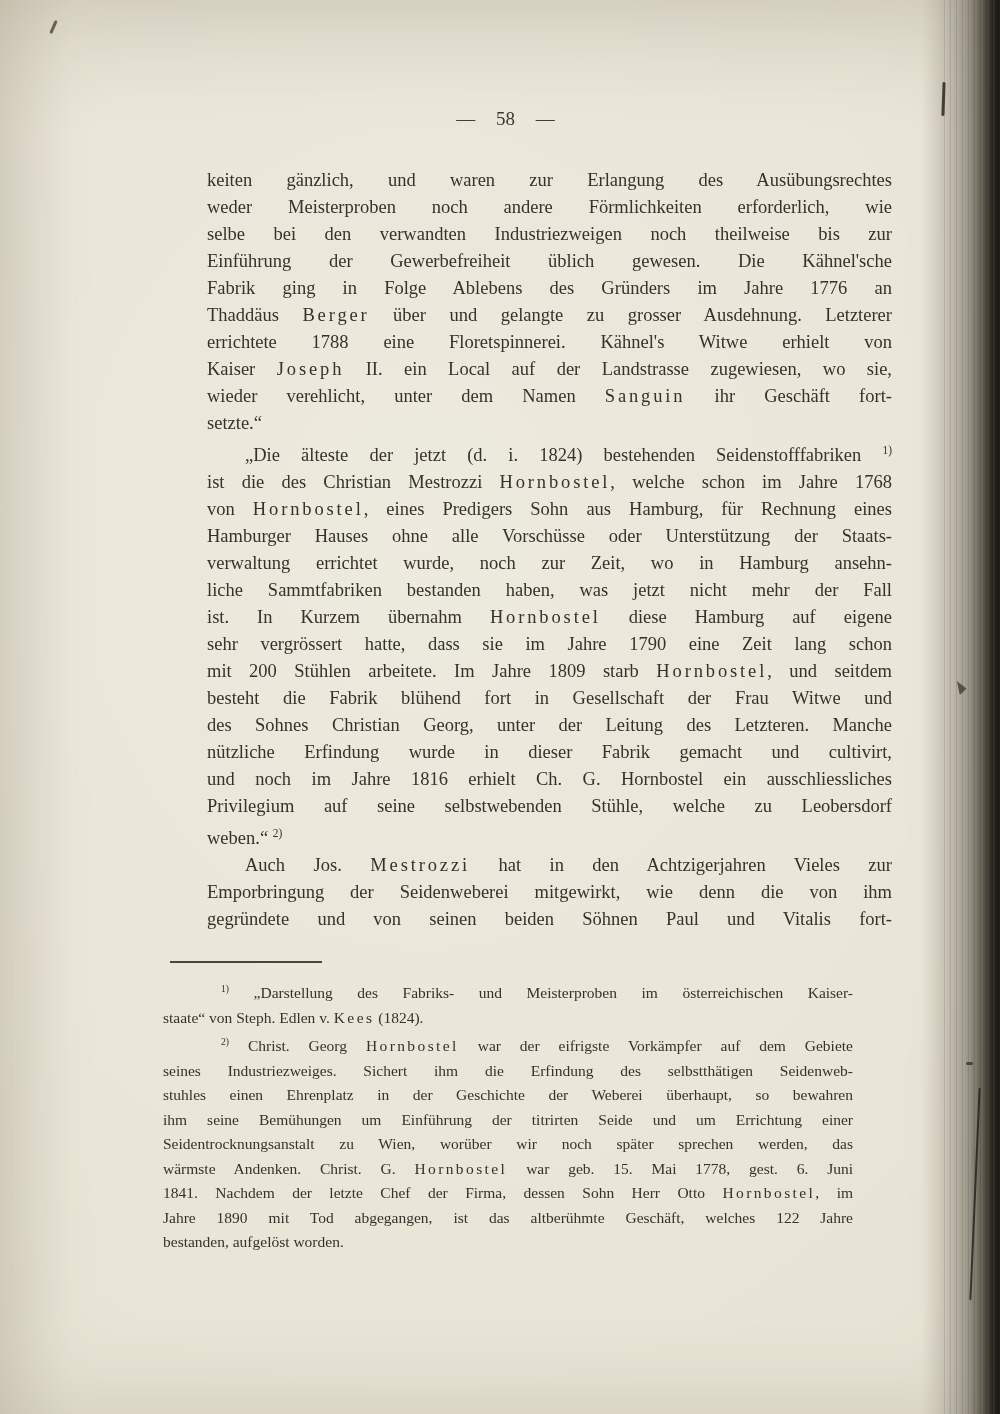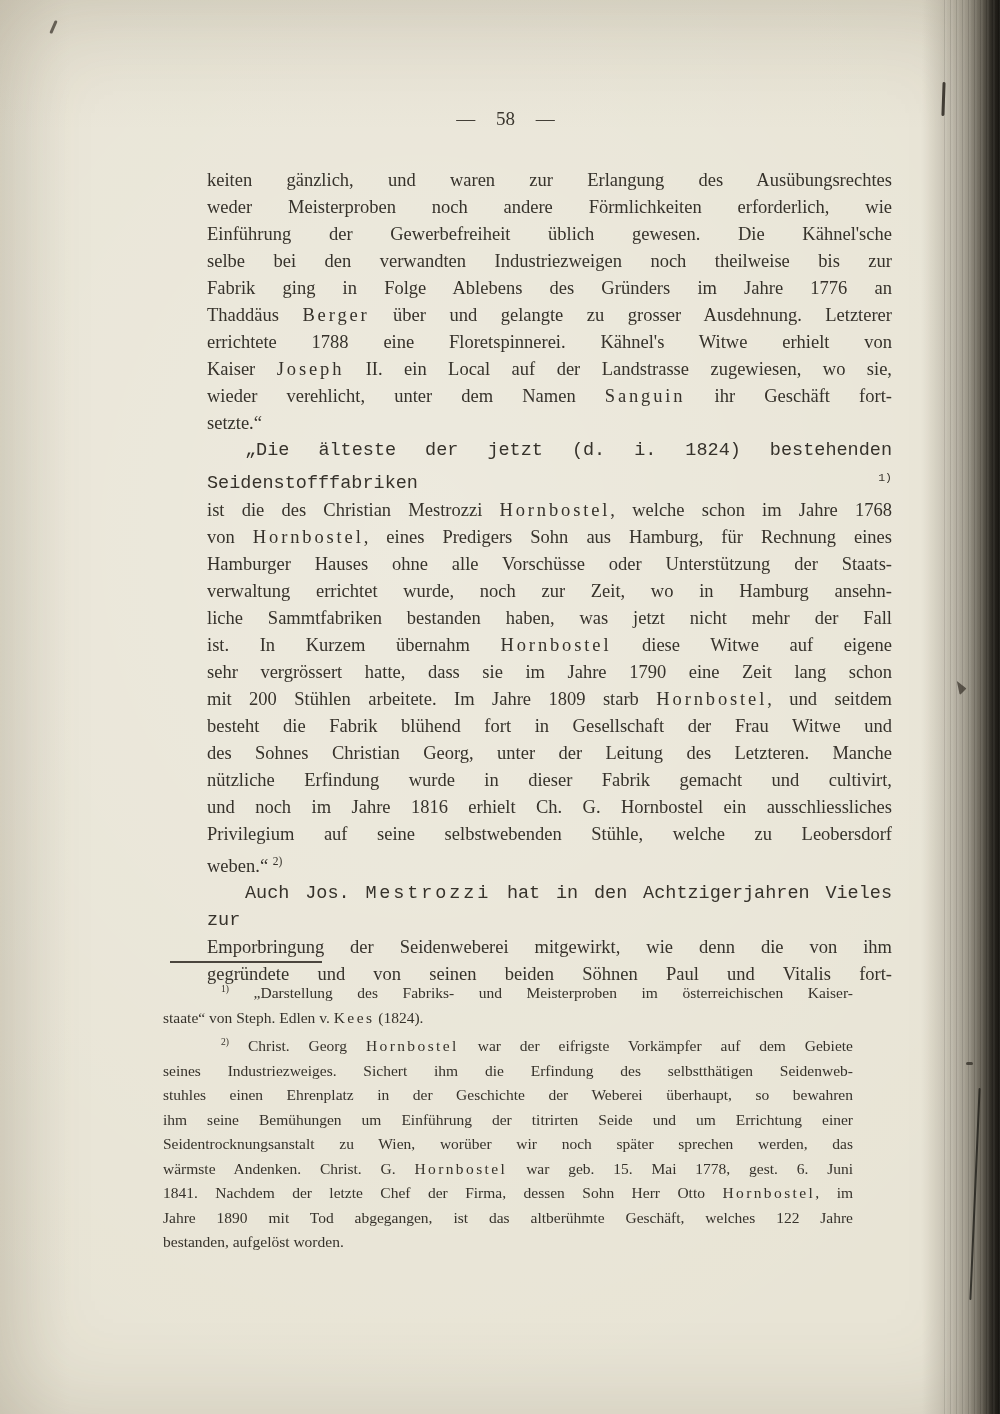--- a/index.html
+++ b/index.html
@@ -45,21 +45,21 @@
 
   .footnotes {
     position: absolute;
     top: 977px; left: 163px; width: 690px;
     font-size: 15.5px;
     line-height: 24.5px;
   }
 
   .line { text-align: justify; text-align-last: justify; }
   .line.last { text-align-last: left; }
-  .body-text .line.indent { text-indent: 38px; font-family: Liberation Mono, monospace; }
+  .body-text .line.indent { text-indent: 38px; }
   .footnotes .line.indent { text-indent: 58px; }
 
   .sperr { letter-spacing: 0.155em; }
   .sup { font-size: 0.62em; vertical-align: super; letter-spacing: 0; }
 
   
   .page-edge {
     position: absolute; top: 0; right: 0;
     width: 78px; height: 100%;
     background: linear-gradient(90deg,
@@ -93,37 +93,37 @@
 <body>
 
 <div class="scan">
 
   <div class="page-number">— 58 —</div>
 
   <div class="body-text">
       <div>
         <div class="line"><span class="">keiten gänzlich, und waren zur Erlangung des Ausübungsrechtes</span></div>
         <div class="line"><span class="">weder Meisterproben noch andere Förmlichkeiten erforderlich, wie</span></div>
+        <div class="line"><span class="">selbe bei den verwandten Industriezweigen noch theilweise bis zur</span></div>
         <div class="line"><span class="">Einführung der Gewerbefreiheit üblich gewesen. Die Kähnel'sche</span></div>
-        <div class="line"><span class="">selbe bei den verwandten Industriezweigen noch theilweise bis zur</span></div>
         <div class="line"><span class="">Fabrik ging in Folge Ablebens des Gründers im Jahre 1776 an</span></div>
         <div class="line"><span class="">Thaddäus </span><span class="sperr ">Berger</span><span class=""> über und gelangte zu grosser Ausdehnung. Letzterer</span></div>
         <div class="line"><span class="">errichtete 1788 eine Floretspinnerei. Kähnel's Witwe erhielt von</span></div>
         <div class="line"><span class="">Kaiser </span><span class="sperr ">Joseph</span><span class=""> II. ein Local auf der Landstrasse zugewiesen, wo sie,</span></div>
         <div class="line"><span class="">wieder verehlicht, unter dem Namen </span><span class="sperr ">Sanguin</span><span class=""> ihr Geschäft fort-</span></div>
         <div class="line last"><span class="">setzte.“</span></div>
       </div>
       <div>
         <div class="line indent"><span class="">„Die älteste der jetzt (d. i. 1824) bestehenden Seidenstofffabriken </span><span class="sup">1)</span></div>
         <div class="line"><span class="">ist die des Christian Mestrozzi </span><span class="sperr ">Hornbostel</span><span class="">, welche schon im Jahre 1768</span></div>
         <div class="line"><span class="">von </span><span class="sperr ">Hornbostel</span><span class="">, eines Predigers Sohn aus Hamburg, für Rechnung eines</span></div>
         <div class="line"><span class="">Hamburger Hauses ohne alle Vorschüsse oder Unterstützung der Staats-</span></div>
         <div class="line"><span class="">verwaltung errichtet wurde, noch zur Zeit, wo in Hamburg ansehn-</span></div>
         <div class="line"><span class="">liche Sammtfabriken bestanden haben, was jetzt nicht mehr der Fall</span></div>
-        <div class="line"><span class="">ist. In Kurzem übernahm </span><span class="sperr ">Hornbostel</span><span class=""> diese Witwe auf eigene</span></div>
+        <div class="line"><span class="">ist. In Kurzem übernahm </span><span class="sperr ">Hornbostel</span><span class=""> diese Hamburg auf eigene</span></div>
         <div class="line"><span class="">sehr vergrössert hatte, dass sie im Jahre 1790 eine Zeit lang schon</span></div>
         <div class="line"><span class="">mit 200 Stühlen arbeitete. Im Jahre 1809 starb </span><span class="sperr ">Hornbostel</span><span class="">, und seitdem</span></div>
         <div class="line"><span class="">besteht die Fabrik blühend fort in Gesellschaft der Frau Witwe und</span></div>
         <div class="line"><span class="">des Sohnes Christian Georg, unter der Leitung des Letzteren. Manche</span></div>
         <div class="line"><span class="">nützliche Erfindung wurde in dieser Fabrik gemacht und cultivirt,</span></div>
         <div class="line"><span class="">und noch im Jahre 1816 erhielt Ch. G. Hornbostel ein ausschliessliches</span></div>
         <div class="line"><span class="">Privilegium auf seine selbstwebenden Stühle, welche zu Leobersdorf</span></div>
         <div class="line last"><span class="">weben.“ </span><span class="sup">2)</span></div>
       </div>
       <div>

